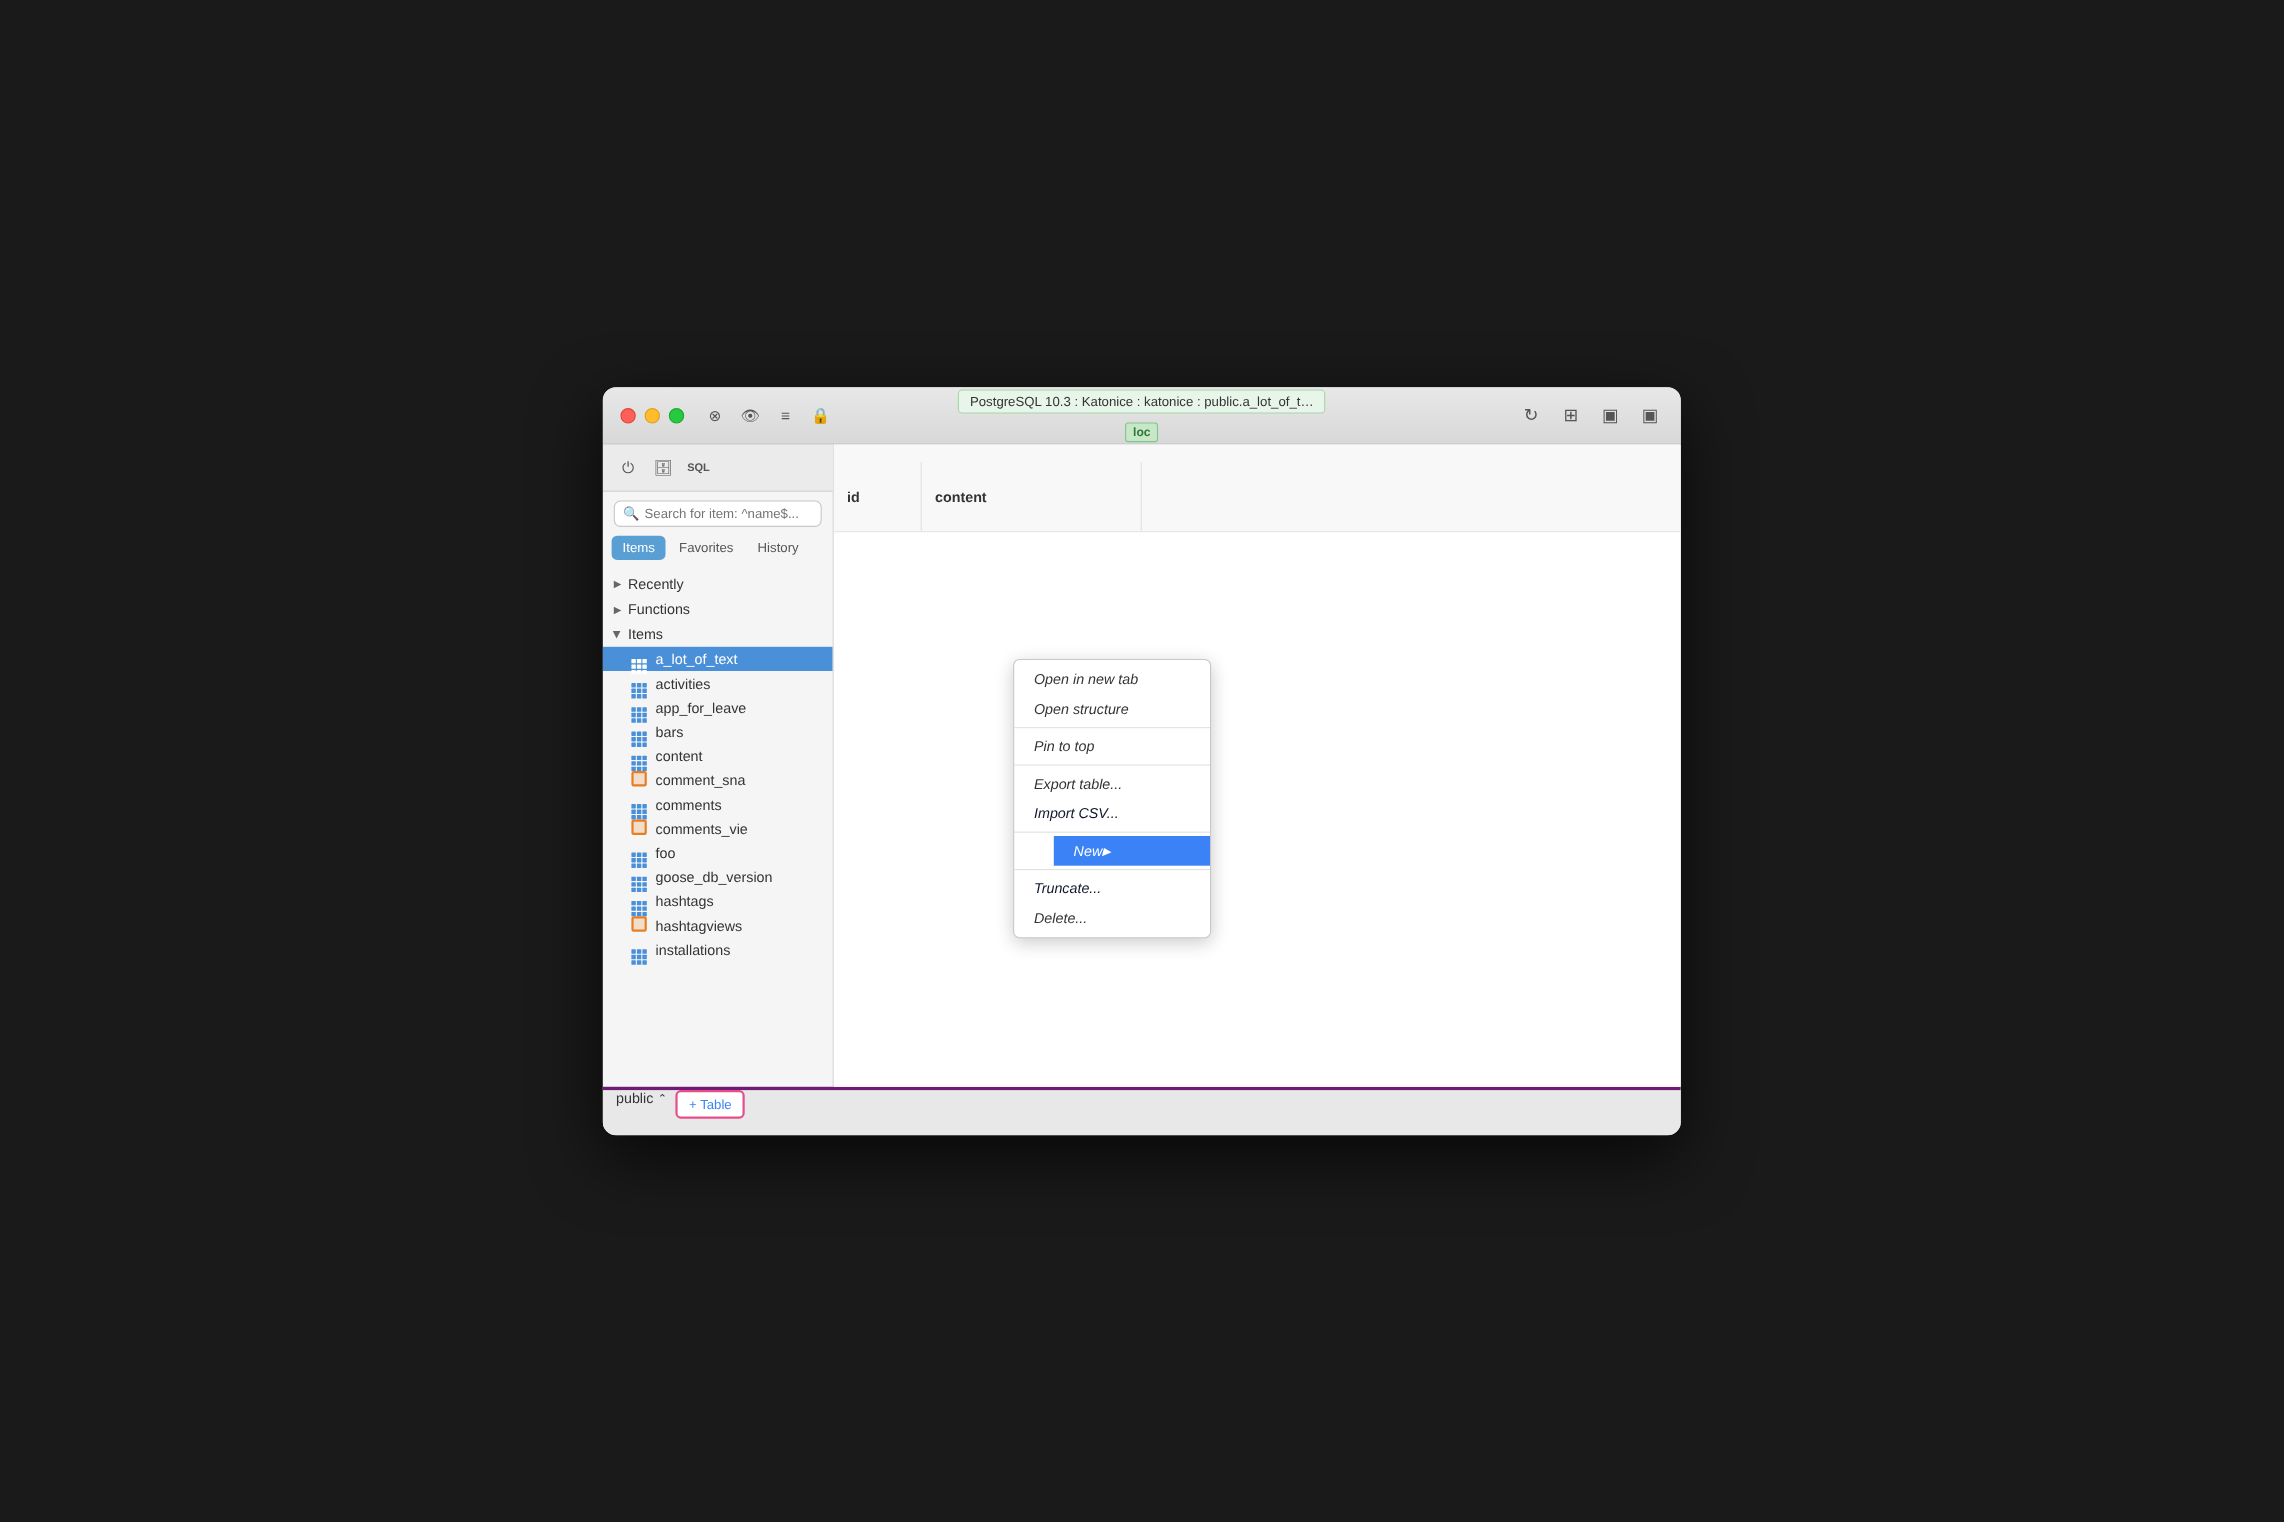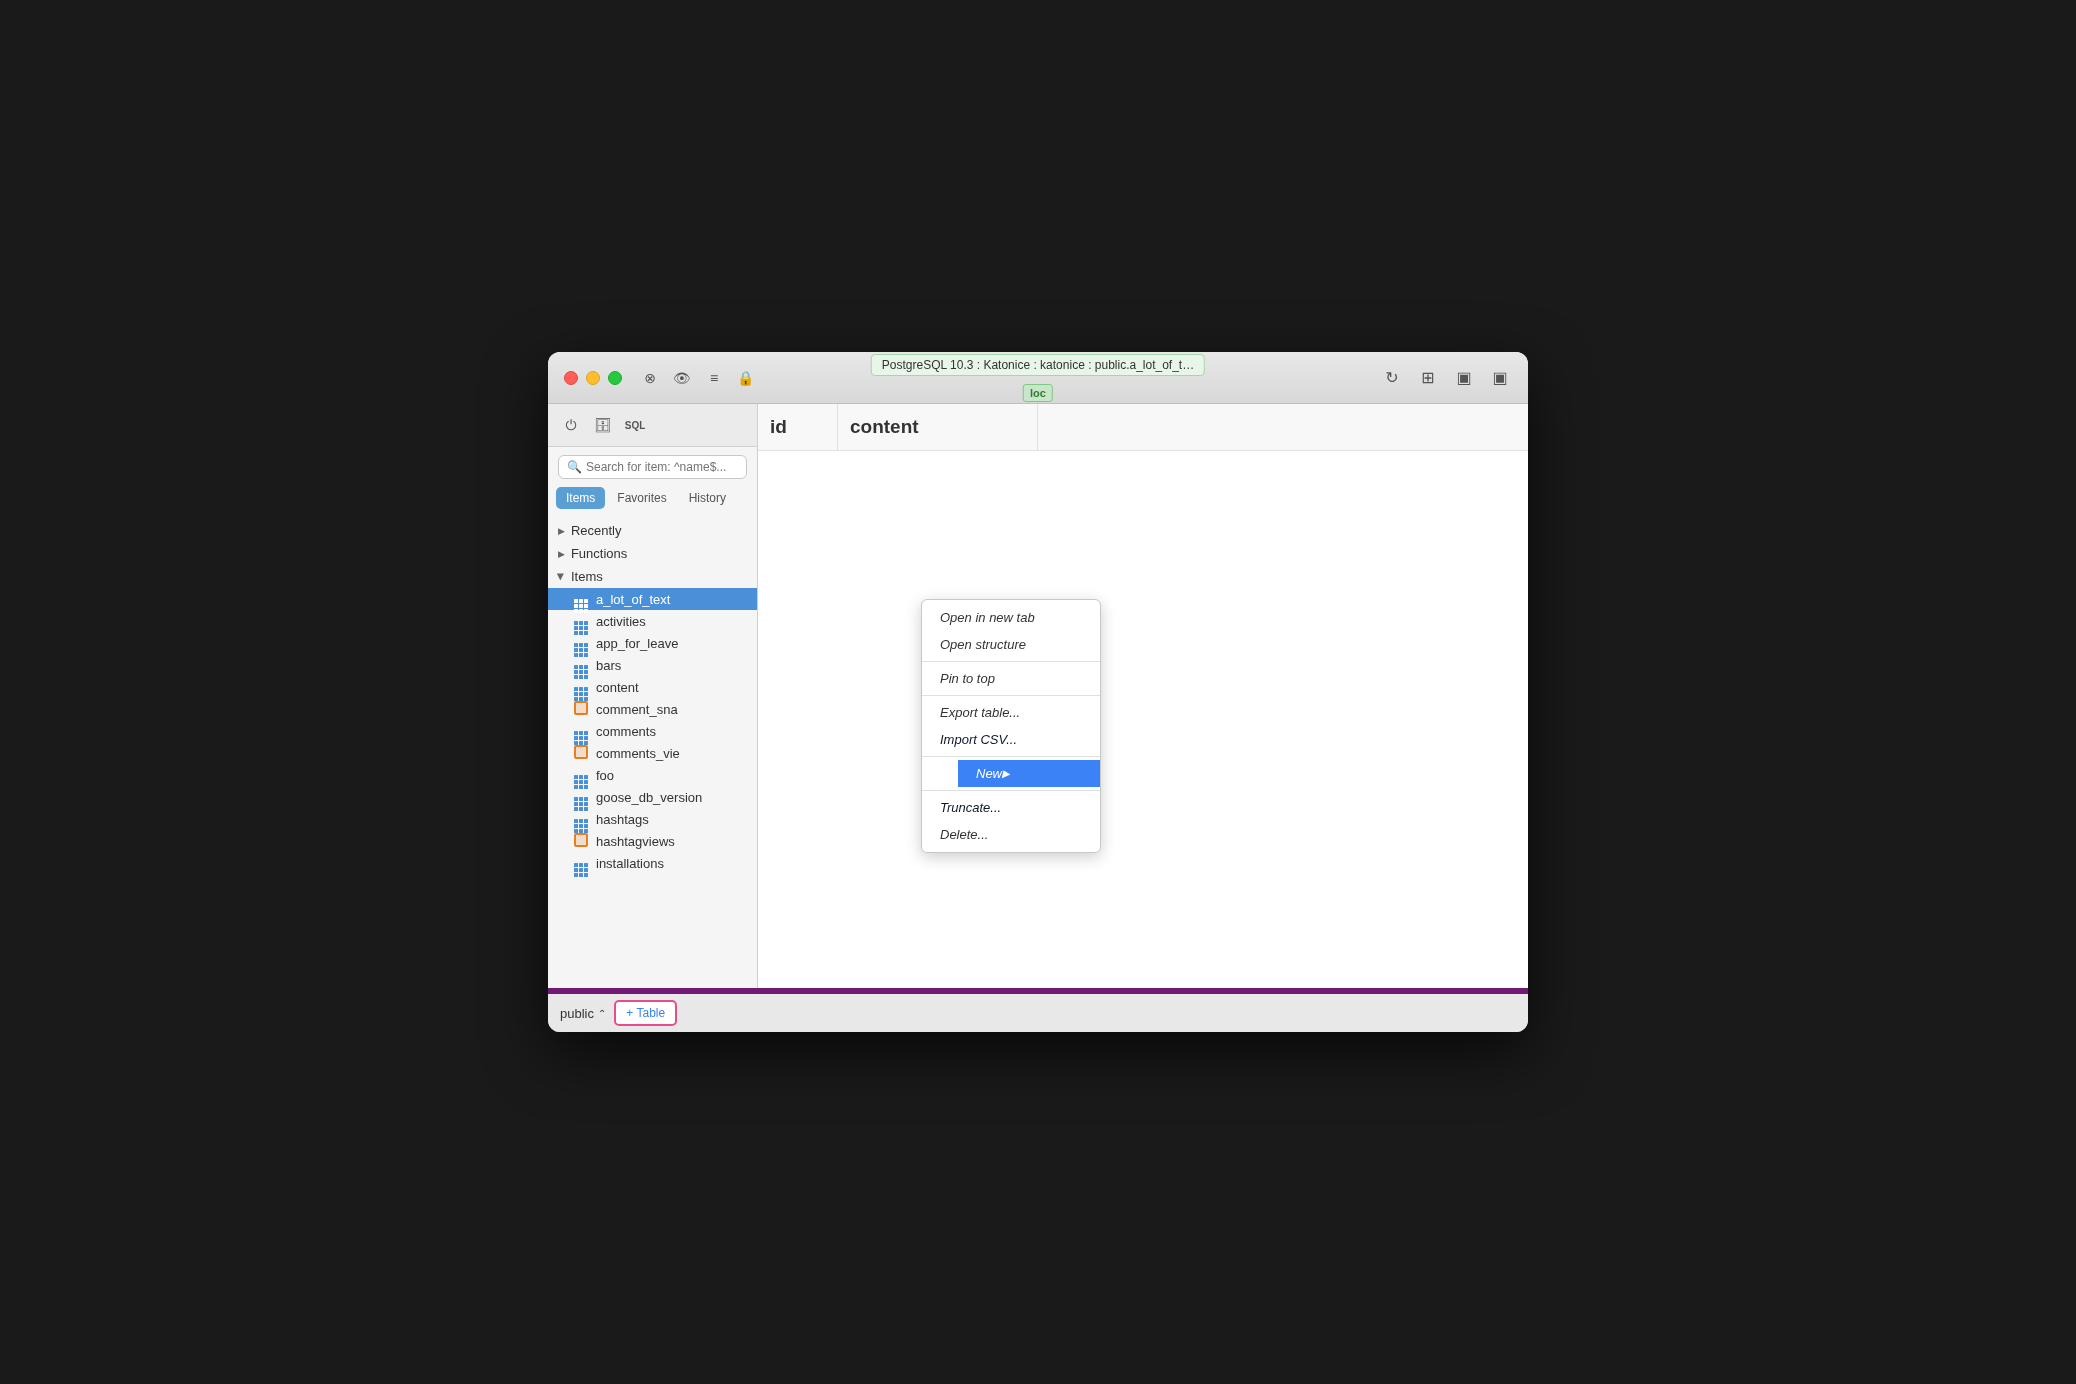--- a/index.html
+++ b/index.html
@@ -232,36 +232,37 @@
       background: white;
       overflow: hidden;
     }
     .table-header {
       display: flex;
       border-bottom: 1px solid #e0e0e0;
       background: #f8f8f8;
       flex-shrink: 0;
     }
     .col-header {
-      padding: 12px 12px;
-      font-size: 19px;
+      padding: 24px 12px;
+      font-size: 13px;
       font-weight: 600;
       color: #333;
       border-right: 1px solid #e0e0e0;
+      margin-top: 16px;
     }
     .col-header.id-col { width: 80px; }
     .col-header.content-col { width: 200px; }
     .table-body { flex: 1; background: white; }
     
     .bottombar {
       height: 44px;
       background: #e8e8e8;
-      border-top: 6px solid #701a75;
-      display: flex;
-      align-items: center;
+      border-top: 3px solid #701a75;
+      display: flex;
+      align-items: flex-start;
       padding: 0 12px;
       gap: 8px;
       flex-shrink: 0;
     }
     .schema-select {
       display: flex;
       align-items: center;
       gap: 4px;
       font-size: 13px;
       color: #333;

